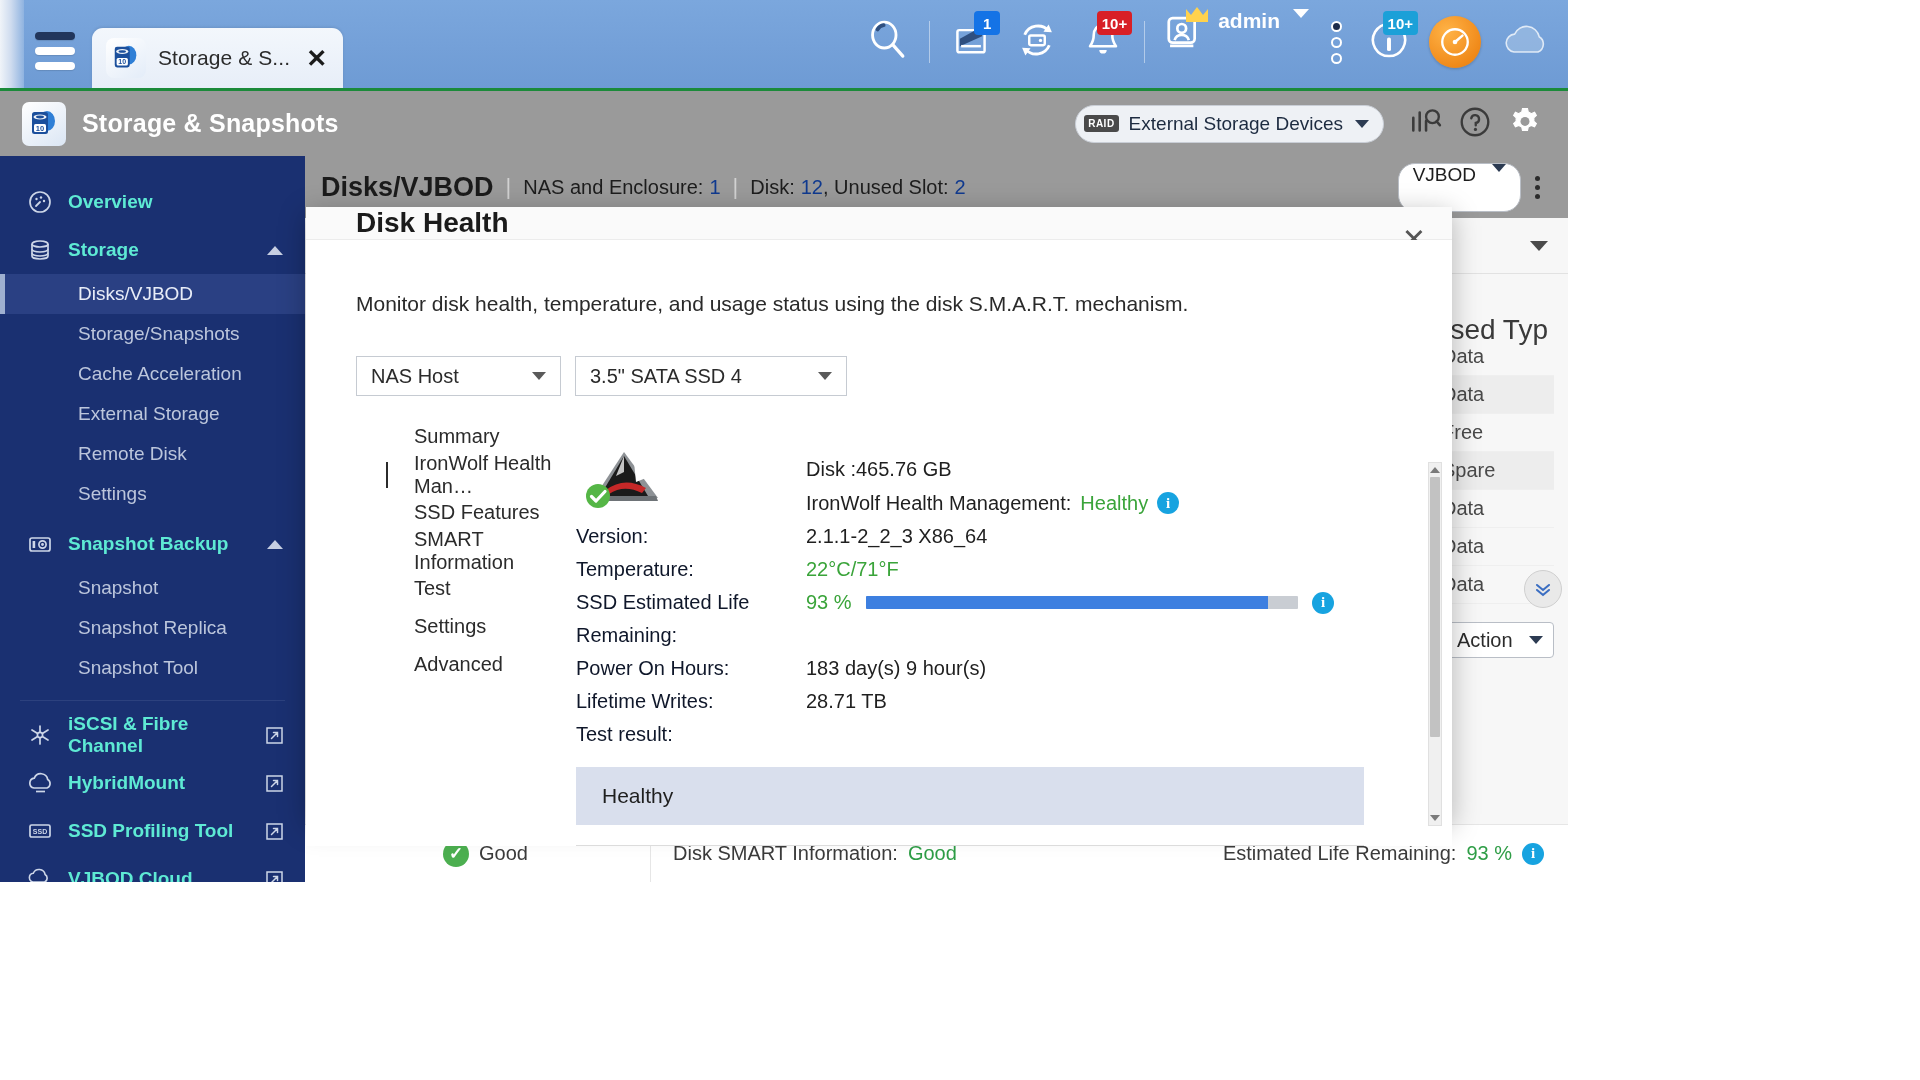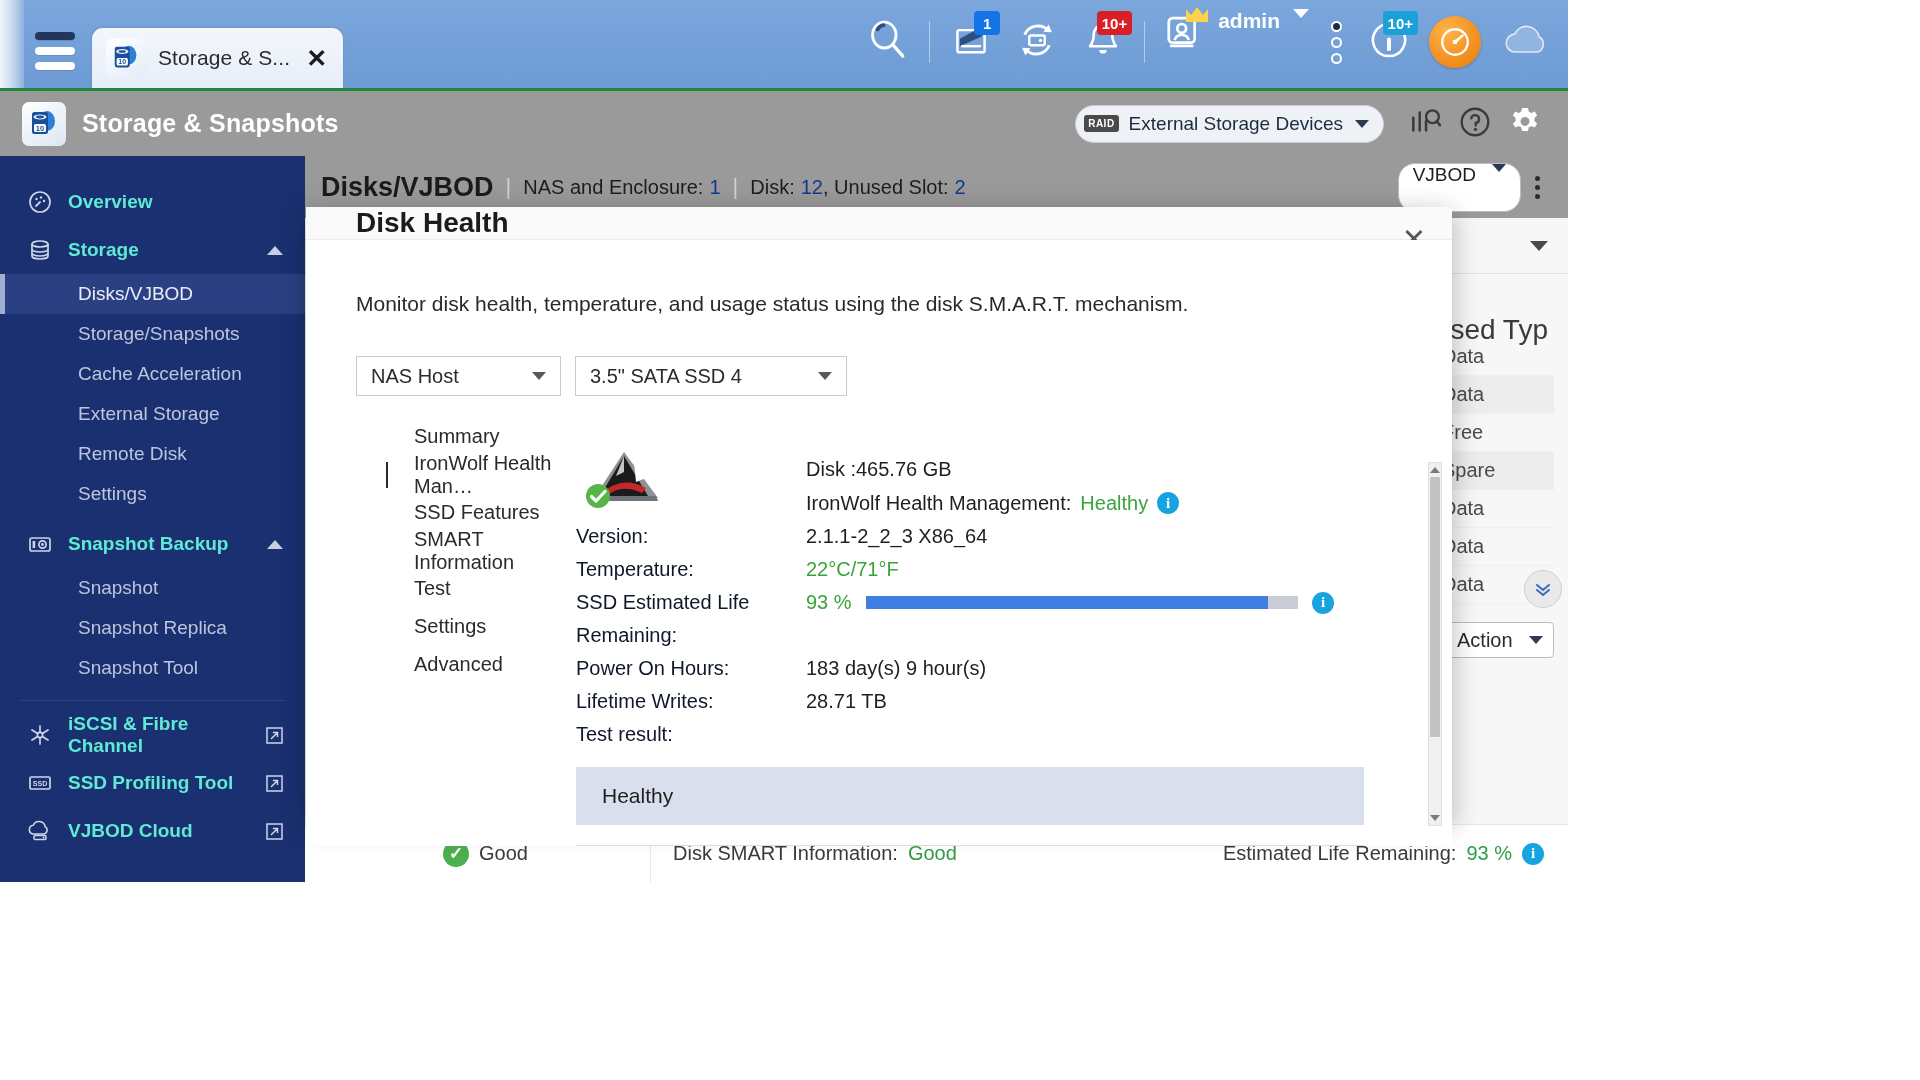--- a/index.html
+++ b/index.html
@@ -680,20 +680,35 @@
       </span>
       <span>iSCSI &amp; Fibre Channel</span>
       <span class="ext-link">
         <svg width="17" height="17" viewBox="0 0 17 17">
           <rect x="1" y="1" width="15" height="15" fill="none" stroke="#cdd6e8" stroke-width="1.5"></rect>
           <path d="M5.5 11.5 L11.5 5.5 M7.5 5.5 L11.5 5.5 L11.5 9.5" fill="none" stroke="#cdd6e8" stroke-width="1.5" stroke-linecap="round"></path>
         </svg>
       </span>
     </div>
 
+    <div class="side-item group">
+      <span class="side-icon">
+        <svg width="26" height="26" viewBox="0 0 26 26">
+          <path d="M7 18 a5 5 0 0 1 0.3 -9.9 a7 7 0 0 1 13.4 1.4 a4.7 4.7 0 0 1 -0.7 8.5 z" fill="none" stroke="#cdd6e8" stroke-width="1.7"></path>
+          <line x1="9" y1="21.5" x2="18" y2="21.5" stroke="#cdd6e8" stroke-width="1.7"></line>
+        </svg>
+      </span>
+      <span>HybridMount</span>
+      <span class="ext-link">
+        <svg width="17" height="17" viewBox="0 0 17 17">
+          <rect x="1" y="1" width="15" height="15" fill="none" stroke="#cdd6e8" stroke-width="1.5"></rect>
+          <path d="M5.5 11.5 L11.5 5.5 M7.5 5.5 L11.5 5.5 L11.5 9.5" fill="none" stroke="#cdd6e8" stroke-width="1.5" stroke-linecap="round"></path>
+        </svg>
+      </span>
+    </div>
 
     <div class="side-item group">
       <span class="side-icon">
         <svg width="26" height="26" viewBox="0 0 26 26">
           <rect x="3" y="7" width="20" height="12" rx="1.6" fill="none" stroke="#cdd6e8" stroke-width="1.7"></rect>
           <text x="13" y="15.6" font-size="7" font-family="Liberation Sans, sans-serif" fill="#cdd6e8" text-anchor="middle">SSD</text>
         </svg>
       </span>
       <span>SSD Profiling Tool</span>
       <span class="ext-link">

